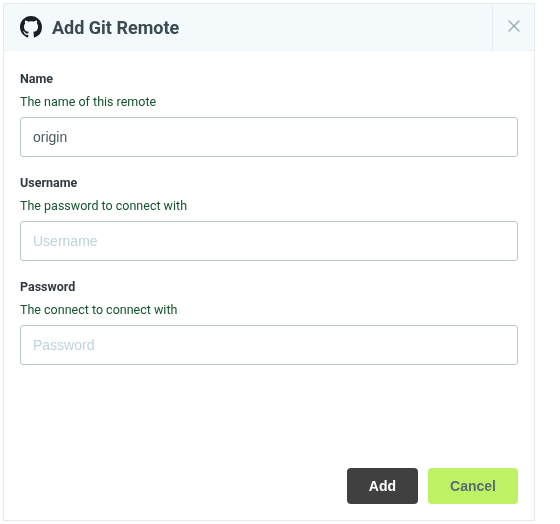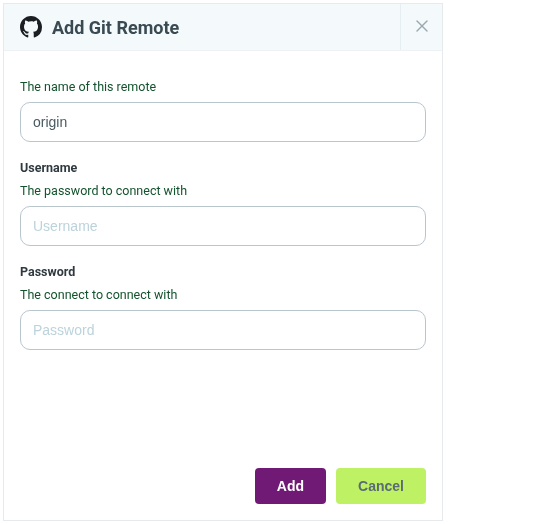--- a/index.html
+++ b/index.html
@@ -8,21 +8,21 @@
     padding: 0;
   }
   body {
     font-family: -apple-system, BlinkMacSystemFont, "Segoe UI", Roboto, "Helvetica Neue", Arial, sans-serif;
     background: #fff;
     width: 560px;
     height: 524px;
     overflow: hidden;
   }
   .dialog {
-    width: 440px;
+    width: 532px;
     height: 518px;
     margin: 3px;
     border: 1px solid #e6eaec;
     display: flex;
     flex-direction: column;
     background: #fff;
   }
   .header {
     display: flex;
     align-items: stretch;
@@ -76,21 +76,21 @@
   .field-help {
     font-size: 12.5px;
     color: #14532d;
     margin-bottom: 8px;
     margin-top: 8px;
   }
   .text-input {
     width: 100%;
     height: 40px;
     border: 1px solid #b9c6cc;
-    border-radius: 10px;
+    border-radius: 3px;
     padding: 0 12px;
     font-size: 14px;
     color: #4a5a62;
     outline: none;
     background: #fff;
   }
   .text-input::placeholder {
     color: #bcd3db;
   }
   .footer {
@@ -101,21 +101,21 @@
   }
   .btn {
     border: none;
     border-radius: 4px;
     padding: 10px 22px;
     font-size: 14px;
     font-weight: 600;
     cursor: pointer;
   }
   .btn-primary {
-    background: #701a75;
+    background: #404040;
     color: #ffffff;
   }
   .btn-secondary {
     background: #bef264;
     color: #5b6b74;
   }
 </style>
 </head>
 <body>
 
@@ -136,20 +136,21 @@
           <line x1="1" y1="1" x2="11" y2="11"></line>
           <line x1="11" y1="1" x2="1" y2="11"></line>
         </svg>
       </span>
     </div>
   </div>
 
   <div class="body">
 
     <div class="field">
+      <div class="field-label">Name</div>
       <div class="field-help">The name of this remote</div>
       <input type="text" class="text-input" value="origin" style="">
     </div>
 
 
     <div class="field">
       <div class="field-label">Username</div>
       <div class="field-help">The password to connect with</div>
       <input type="text" class="text-input" placeholder="Username" style="">
     </div>

